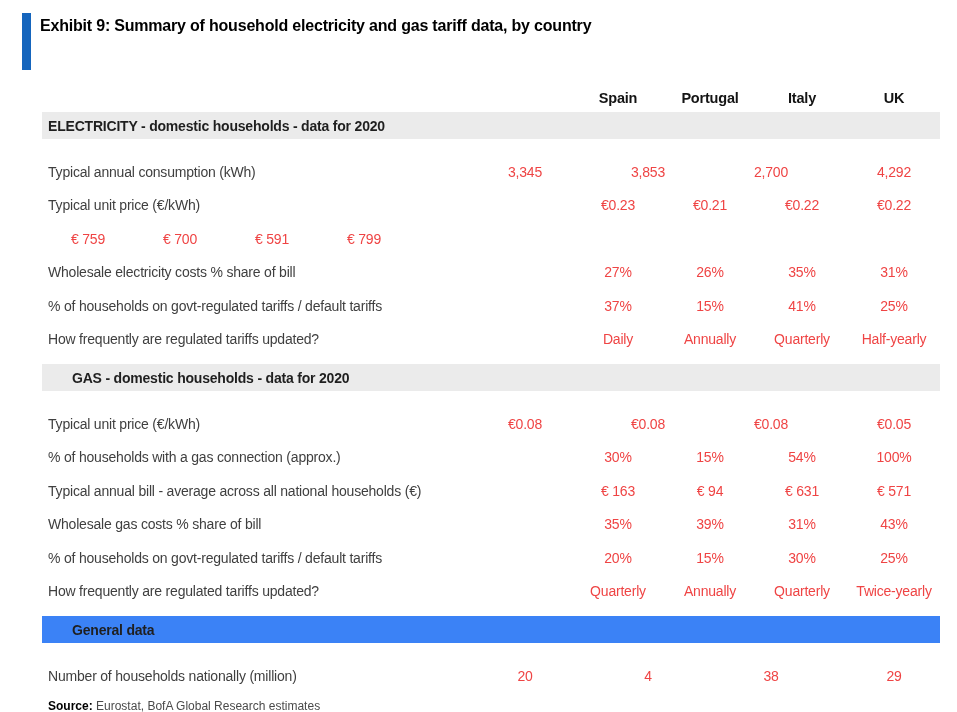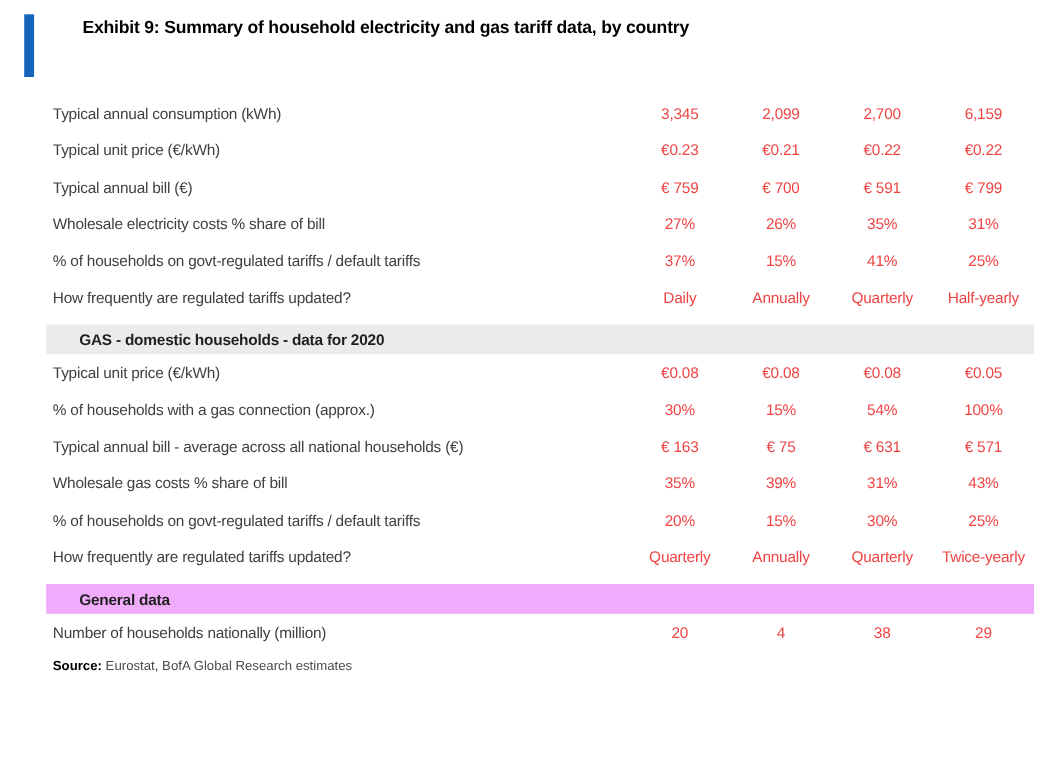--- a/index.html
+++ b/index.html
@@ -10,21 +10,20 @@
     font-family: "Liberation Sans", sans-serif;
     color: #3f3f3f;
     overflow: hidden;
   }
   .page { position: relative; width: 957px; height: 712px; }
 
   
   .exhibit-header {
     display: flex;
     margin: 13px 0 0 22px;
-    gap: 35px;
   }
   .accent-bar {
     width: 9px; height: 57px;
     background: #1565bd;
     margin-right: 9px;
     flex: 0 0 auto;
   }
   .exhibit-title {
     margin: 2px 0 0 0;
     font-size: 16px;
@@ -76,21 +75,21 @@
     height: 27px;
     display: flex;
     align-items: center;
     padding-left: 6px;
     margin-top: 2px;
     font-size: 14px;
     font-weight: bold;
     letter-spacing: -0.2px;
     color: #1f1f1f;
   }
-  .section-band + .data-row { margin-top: 0; }
+  .section-band + .data-row { margin-top: 16px; gap: 31px; }
   .data-row { height: 33.5px; }
   .gap-above { margin-top: 8px; padding-left: 30px; }
 
   
   .source-line {
     margin: 6px 0 16px 48px;
     font-size: 12px;
     color: #4a4a4a;
   }
   .source-label { font-weight: bold; color: #000000; }
@@ -101,37 +100,46 @@
 <div class="page">
 
   <div class="exhibit-header">
     <div class="accent-bar" style="background: rgb(21, 101, 189);"></div>
     <div>
       <h1 class="exhibit-title">Exhibit 9: Summary of household electricity and gas tariff data, by country</h1>
     </div>
   </div>
 
   <div class="tariff-table">
+    <div class="row thead">
+      <div class="label-cell"></div>
+      <div class="val-cell">Spain</div>
+      <div class="val-cell">Portugal</div>
+      <div class="val-cell">Italy</div>
+      <div class="val-cell">UK</div>
+    </div>
     <div id="table-body">
+        <div class="section-band" style="background: rgb(235, 235, 235);">
+          <span>ELECTRICITY - domestic households - data for 2020</span>
+        </div>
         <div class="row data-row">
           <div class="label-cell">Typical annual consumption (kWh)</div>
           <div class="val-cell">3,345</div>
-          <div class="val-cell">2,099</div>
+          <div class="val-cell">3,853</div>
           <div class="val-cell">2,700</div>
-          <div class="val-cell">6,159</div>
+          <div class="val-cell">4,292</div>
         </div>
         <div class="row data-row">
           <div class="label-cell">Typical unit price (€/kWh)</div>
           <div class="val-cell">€0.23</div>
           <div class="val-cell">€0.21</div>
           <div class="val-cell">€0.22</div>
           <div class="val-cell">€0.22</div>
         </div>
         <div class="row data-row">
-          <div class="label-cell">Typical annual bill (€)</div>
           <div class="val-cell">€ 759</div>
           <div class="val-cell">€ 700</div>
           <div class="val-cell">€ 591</div>
           <div class="val-cell">€ 799</div>
         </div>
         <div class="row data-row">
           <div class="label-cell">Wholesale electricity costs % share of bill</div>
           <div class="val-cell">27%</div>
           <div class="val-cell">26%</div>
           <div class="val-cell">35%</div>
@@ -164,21 +172,21 @@
         <div class="row data-row">
           <div class="label-cell">% of households with a gas connection (approx.)</div>
           <div class="val-cell">30%</div>
           <div class="val-cell">15%</div>
           <div class="val-cell">54%</div>
           <div class="val-cell">100%</div>
         </div>
         <div class="row data-row">
           <div class="label-cell">Typical annual bill - average across all national households (€)</div>
           <div class="val-cell">€ 163</div>
-          <div class="val-cell">€ 75</div>
+          <div class="val-cell">€ 94</div>
           <div class="val-cell">€ 631</div>
           <div class="val-cell">€ 571</div>
         </div>
         <div class="row data-row">
           <div class="label-cell">Wholesale gas costs % share of bill</div>
           <div class="val-cell">35%</div>
           <div class="val-cell">39%</div>
           <div class="val-cell">31%</div>
           <div class="val-cell">43%</div>
         </div>
@@ -189,21 +197,21 @@
           <div class="val-cell">30%</div>
           <div class="val-cell">25%</div>
         </div>
         <div class="row data-row">
           <div class="label-cell">How frequently are regulated tariffs updated?</div>
           <div class="val-cell">Quarterly</div>
           <div class="val-cell">Annually</div>
           <div class="val-cell">Quarterly</div>
           <div class="val-cell">Twice-yearly</div>
         </div>
-        <div class="section-band gap-above" style="background: #f0abfc;">
+        <div class="section-band gap-above" style="background: #3b82f6;">
           <span>General data</span>
         </div>
         <div class="row data-row">
           <div class="label-cell">Number of households nationally (million)</div>
           <div class="val-cell">20</div>
           <div class="val-cell">4</div>
           <div class="val-cell">38</div>
           <div class="val-cell">29</div>
         </div>
       </div>

